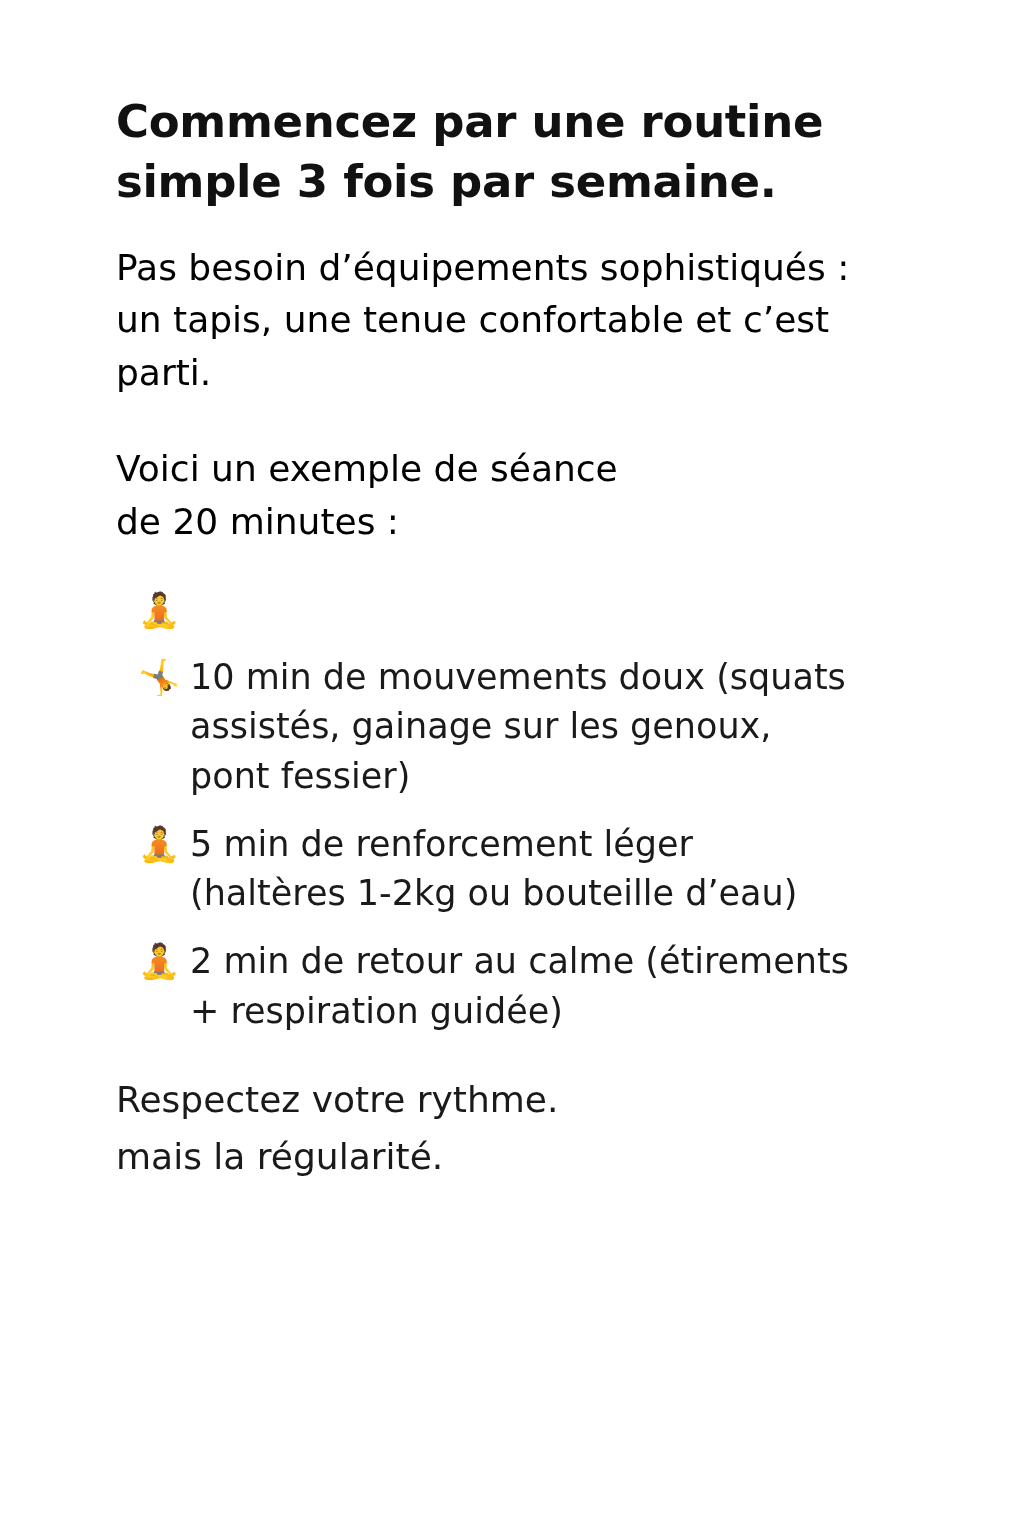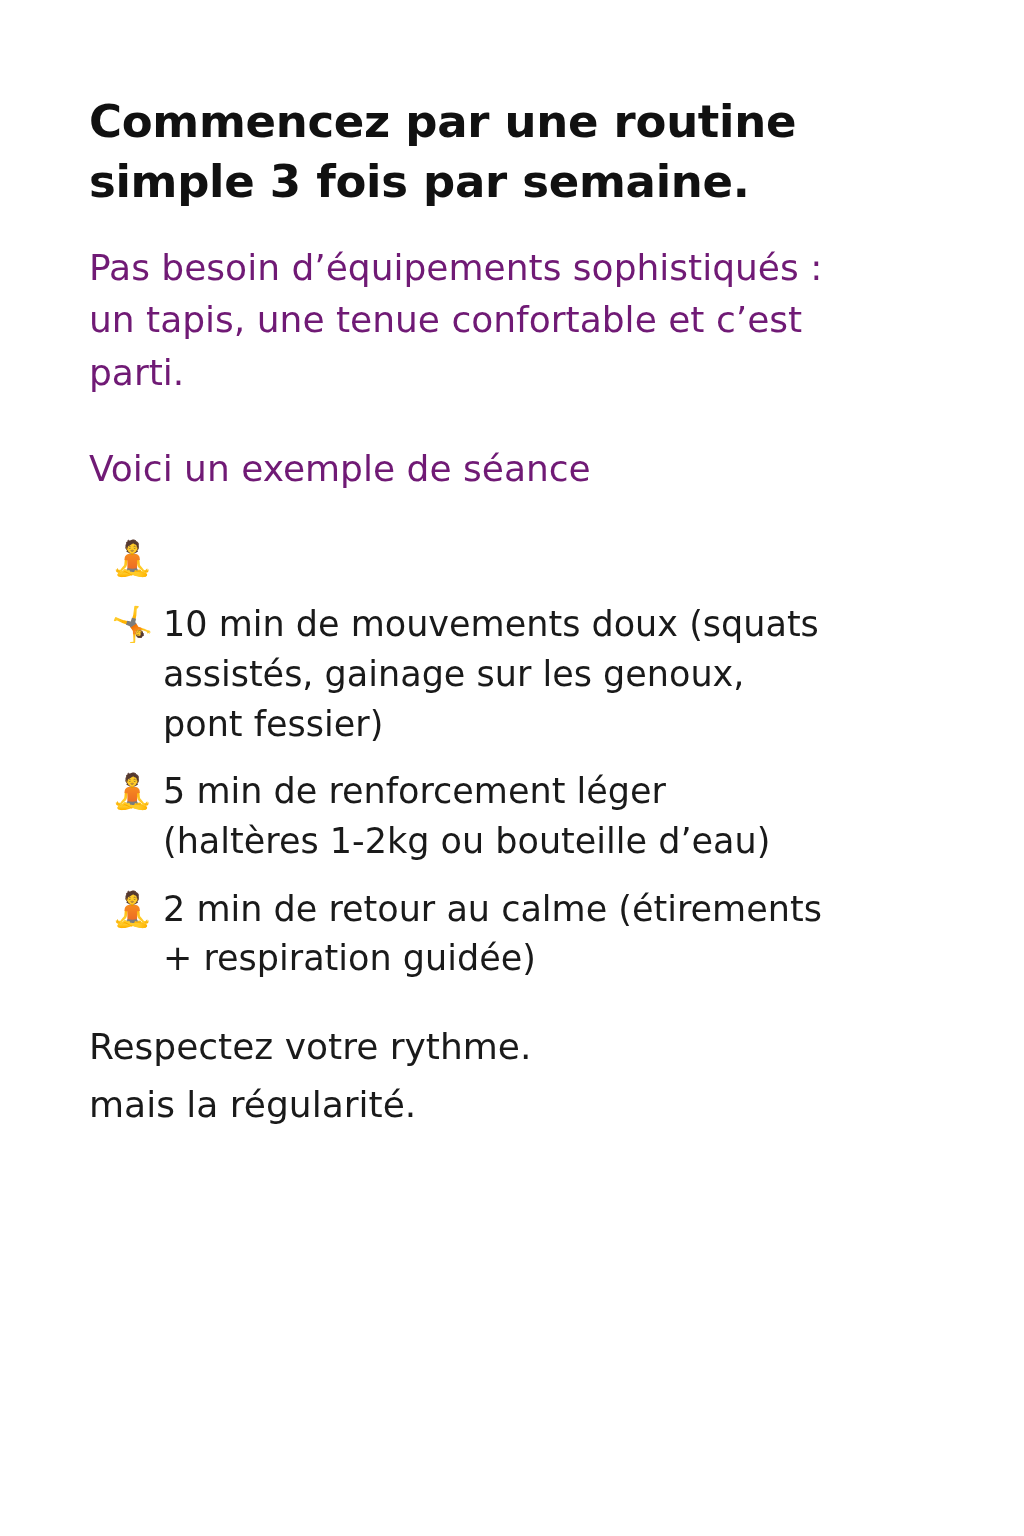--- a/index.html
+++ b/index.html
@@ -11,38 +11,38 @@
     width: 1024px;
     height: 1536px;
     font-family: "DejaVu Sans", "Liberation Sans", sans-serif;
     color: #1a1a1a;
     -webkit-font-smoothing: antialiased;
   }
   .page {
     box-sizing: border-box;
     width: 1024px;
     height: 1096px;
-    padding: 92px 120px 0 89px;
+    padding: 92px 120px 0 116px;
     position: relative;
   }
   .title {
     font-size: 45px;
     font-weight: bold;
     line-height: 1.33;
     letter-spacing: -0.3px;
     margin: 0 0 30px 0;
     max-width: 730px;
     color: #111111;
   }
   .para {
     font-size: 36px;
     line-height: 1.46;
     margin: 0 0 38px 0;
     max-width: 760px;
-    color: #701a75;
+    color: #000000;
   }
   .para.lead {
     margin-bottom: 44px;
   }
   .list {
     list-style: none;
     margin: 0 0 34px 0;
     padding: 0 0 0 22px;
   }
   .list-item {
@@ -82,20 +82,21 @@
 <body>
 
 <div class="page">
 
   <h1 class="title">Commencez par une routine simple 3 fois par semaine.</h1>
 
   <p class="para lead">Pas besoin d’équipements sophistiqués : un tapis, une tenue confortable et c’est parti.</p>
 
   <p class="para">
     <span>Voici un exemple de séance</span><br>
+    <span>de 20 minutes :</span>
   </p>
 
   <ul class="list">
     <li class="list-item">
       <span class="item-icon">🧘</span>
     </li>
     <li class="list-item">
       <span class="item-icon">🤸</span>
       <span class="item-text">10 min de mouvements doux (squats assistés, gainage sur les genoux, pont fessier)</span>
     </li>

